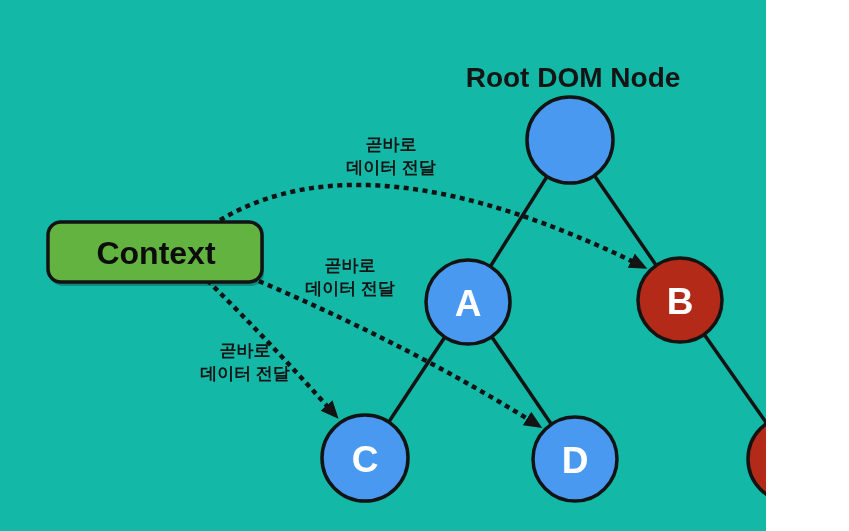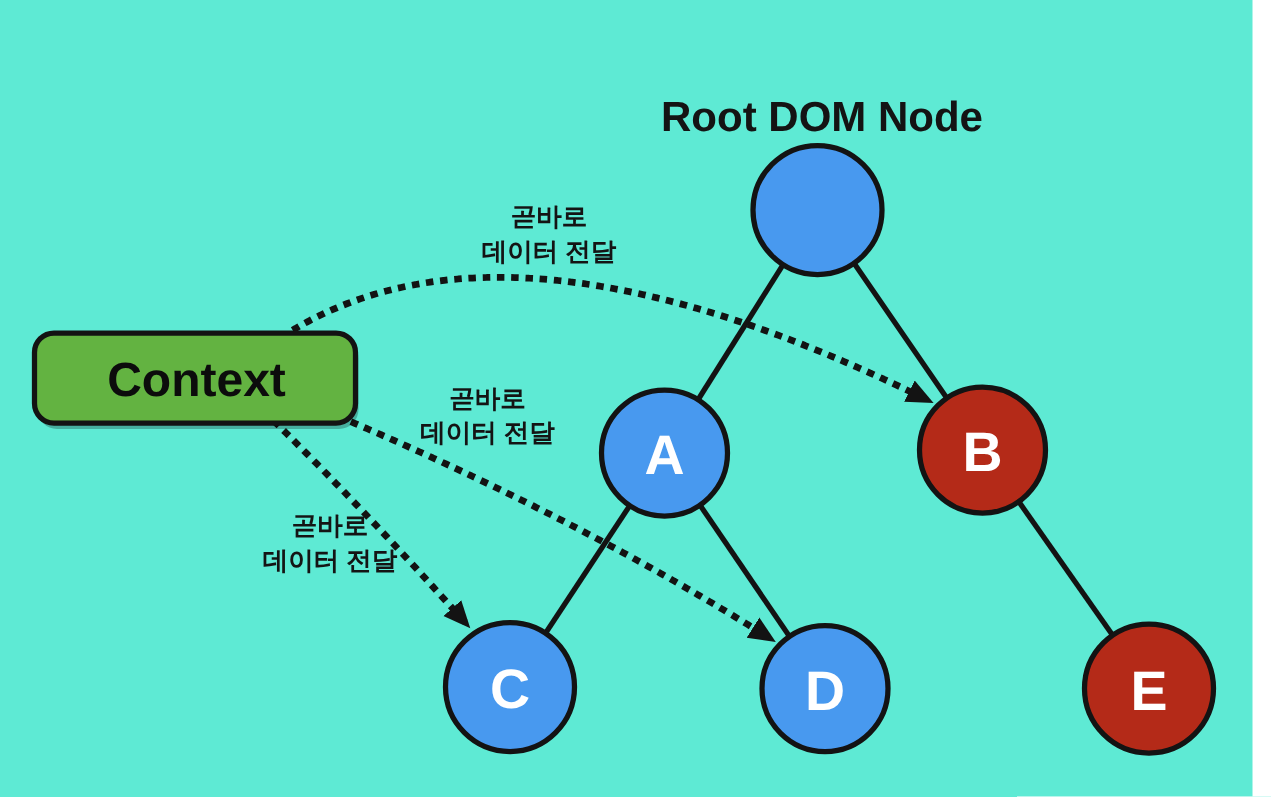--- a/index.html
+++ b/index.html
@@ -1,21 +1,22 @@
 <!DOCTYPE html>
 <html><head>
 <meta charset="utf-8">
 <style>
   html, body { margin: 0; padding: 0; background: #ffffff; }
   .stage {
     position: relative;
-    width: 835px; height: 531px;
-    background: #5eead4;
+    width: 741px; height: 531px;
+    background: #14b8a6;
     overflow: hidden;
     font-family: "Liberation Sans", sans-serif;
+    padding-left: 25px;
   }
   svg { display: block; }
   .edge {
     stroke: #131313;
     stroke-width: 3.5;
     fill: none;
   }
   .dotted-arrow {
     fill: none;
     stroke: #131313;

